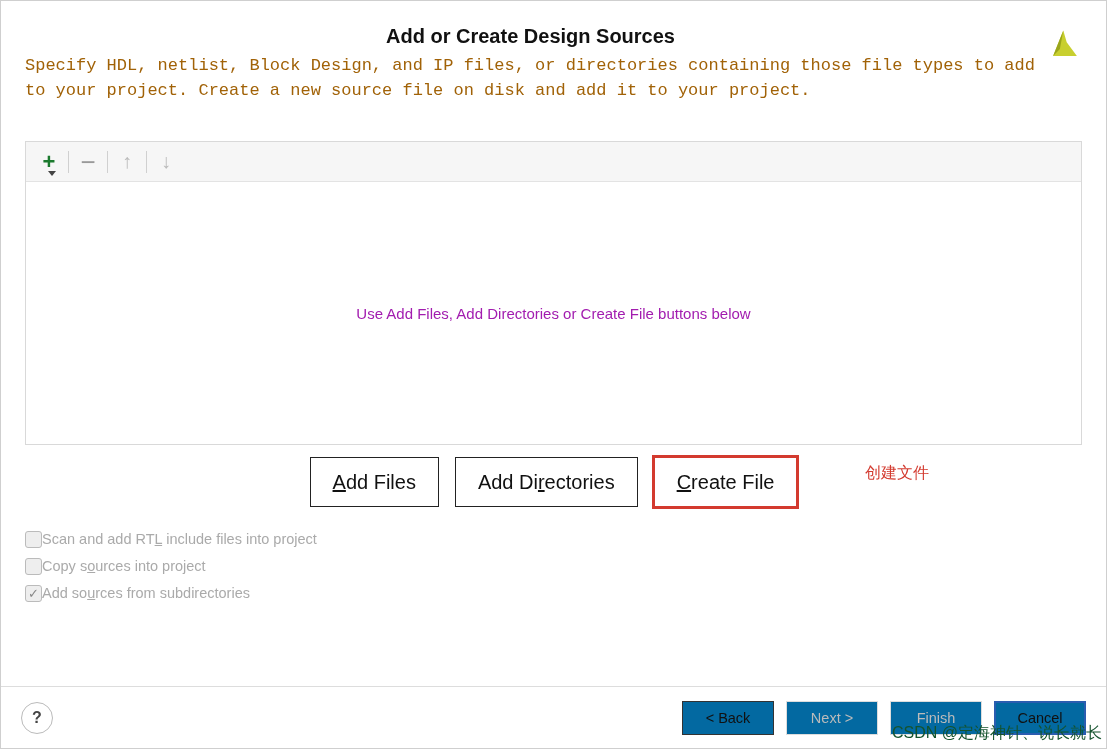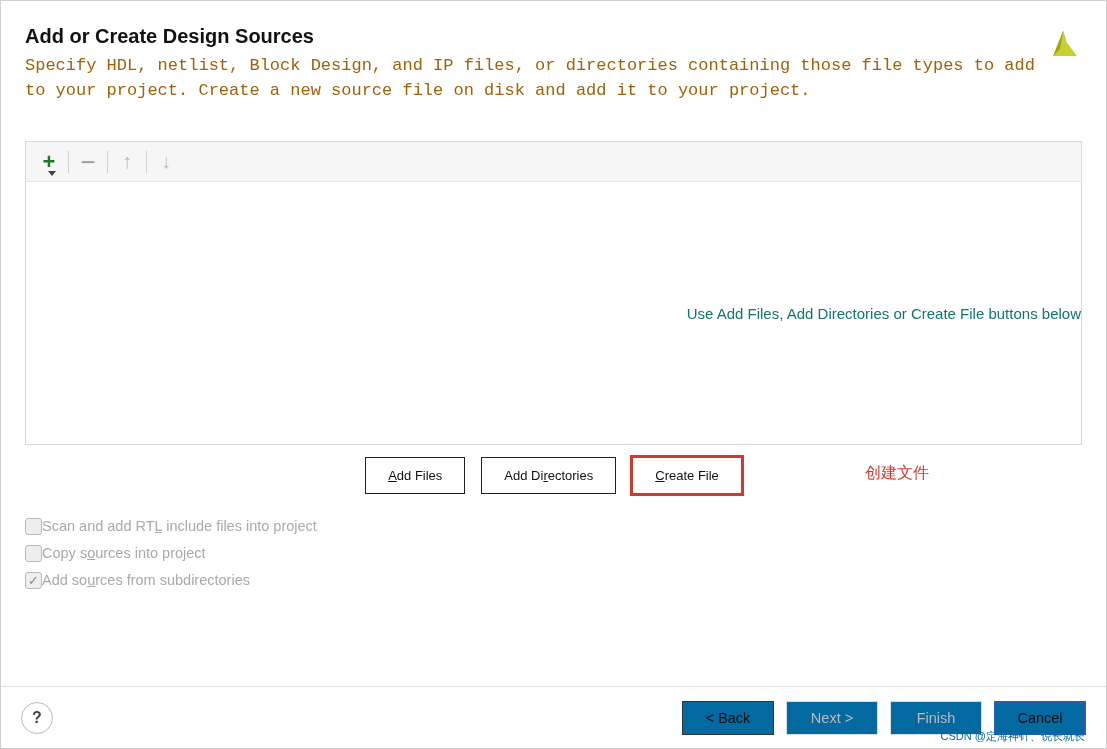--- a/index.html
+++ b/index.html
@@ -44,20 +44,21 @@
     flex: 1; padding: 20px 24px 4px 24px;
     display: flex; flex-direction: column;
     position: relative;
   }
   .heading-row { display:flex; align-items:flex-start; }
   .heading-text { flex:1; }
   h1.heading {
     margin: 4px 0 6px 0;
     font-size: 20px; font-weight: 700;
     color: #111;
+    text-align: center;
   }
   p.subheading {
     margin: 0 0 10px 0;
     font-size: 17px;
     color: #a16207;
     line-height: 1.45;
     max-width: 1010px;
     font-family: Liberation Mono, monospace;
   }
   .brand-icon {
@@ -91,39 +92,39 @@
     background: #d0d0d0;
     margin: 0 2px;
   }
   .plus-icon { color: #1b7a2e; font-weight: 700; font-size: 22px; position:relative; }
   .plus-icon:after{ content:""; position:absolute; right:-1px; bottom:-1px; width:0;height:0;
      border-left:4px solid transparent; border-right:4px solid transparent; border-top:5px solid #444;}
   .remove-icon { color: #999; font-size: 26px; font-weight: 500; line-height: 0; }
   .arrow { color: #bbb; font-size: 20px; }
   .list-body {
     height: 262px;
-    display: flex; align-items: center; justify-content: flex-end;
-    color: #0f766e;
+    display: flex; align-items: center; justify-content: center;
+    color: #a21caf;
     font-size: 15px;
     background: #fff;
   }
   
   .actions-row {
     margin-top: 12px;
     display: flex; align-items: center; justify-content: center;
     gap: 16px;
     position: relative;
   }
   .btn {
-    height: 37px;
+    height: 50px;
     min-width: 100px;
     padding: 0 22px;
     background: #fff;
     border: 1px solid #222;
-    font-size: 13px;
+    font-size: 20px;
     color: #111;
     display: inline-flex; align-items: center; justify-content: center;
     cursor: pointer;
   }
   .btn .ul { text-decoration: underline; }
   .btn.highlight {
     outline: 2px solid #d33a2f;
     outline-offset: 0;
     border-color: #d33a2f;
   }
@@ -183,23 +184,23 @@
   .nav-btn.disabled {
     border-color: #ddd;
     color: #bbb;
     cursor: default;
   }
   .nav-btn.default {
     border: 2px solid #2a5db0;
   }
   .watermark {
     position: absolute;
-    right: 21px; bottom: 4px;
-    font-size: 11px;
-    color: #0369a1;
+    right: 4px; bottom: 4px;
+    font-size: 16px;
+    color: #14532d;
     pointer-events:none;
   }
 </style>
 </head>
 <body>
 
 <div class="window">
 
 
   <div class="body">

